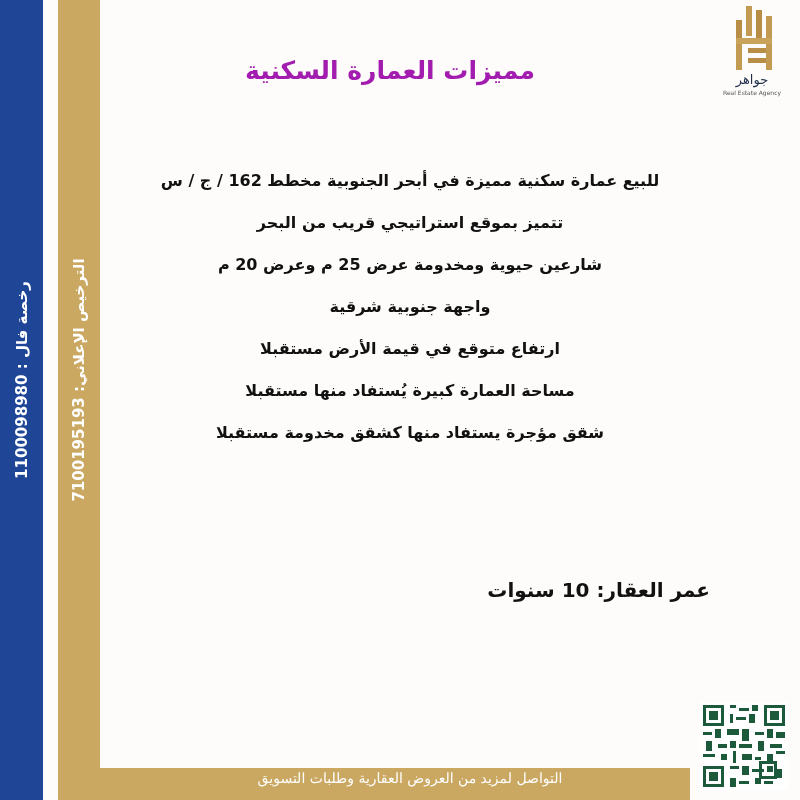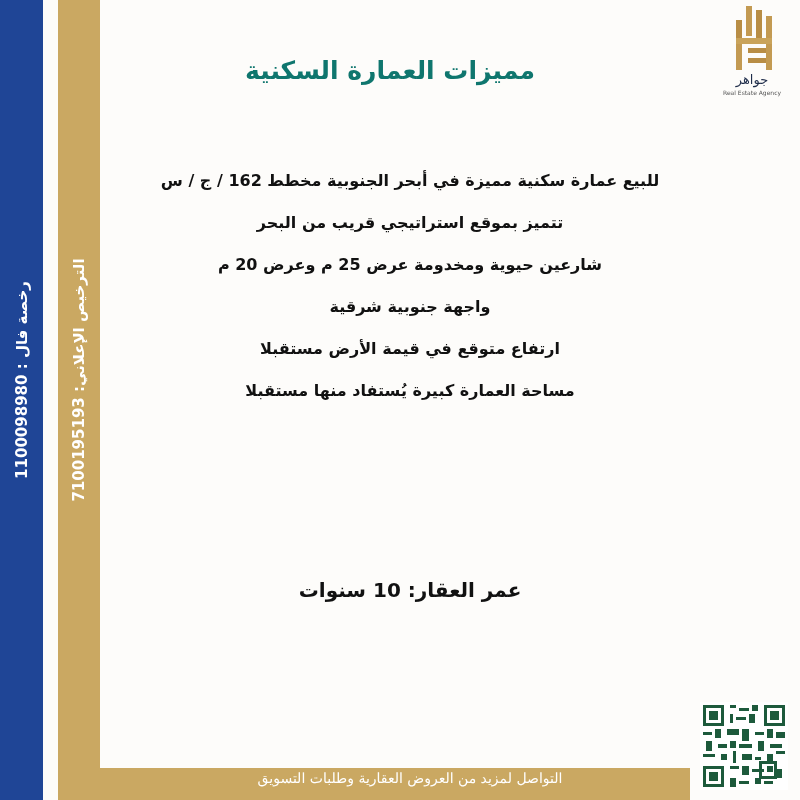--- a/index.html
+++ b/index.html
@@ -7,24 +7,24 @@
   .blue-stripe { position: absolute; left: 0; top: 0; width: 43px; height: 800px; background: #1f4596; }
   .gold-stripe { position: absolute; left: 58px; top: 0; width: 42px; height: 800px; background: #caa862; }
   .gold-band { position: absolute; left: 58px; top: 768px; width: 632px; height: 32px; background: #caa862; }
   .vtext { position: absolute; color: #fff; font-weight: bold; white-space: nowrap; transform-origin: center center; transform: translate(-50%, -50%) rotate(-90deg); }
   .vtext.license { left: 22px; top: 380px; font-size: 15px; }
   .vtext.adlicense { left: 79px; top: 380px; font-size: 15px; }
   .logo { position: absolute; left: 712px; top: 4px; width: 80px; height: 92px; }
   .logo .bars { position: absolute; left: 10px; top: 0; width: 60px; height: 70px; }
   .logo .name { position: absolute; left: 0; top: 68px; width: 80px; text-align: center; color: #1f2d4a; font-weight: normal; font-size: 13px; }
   .logo .sub { position: absolute; left: 0; top: 85px; width: 80px; text-align: center; color: #555; font-size: 6px; }
-  .title { position: absolute; left: 120px; top: 56px; width: 540px; text-align: center; color: #0f766e; font-weight: bold; font-size: 25px; direction: rtl; }
+  .title { position: absolute; left: 120px; top: 56px; width: 540px; text-align: center; color: #a21caf; font-weight: bold; font-size: 25px; direction: rtl; }
   .features { position: absolute; left: 110px; top: 160px; width: 600px; text-align: center; direction: rtl; color: #111; font-weight: bold; font-size: 16px; }
   .features .line { height: 42px; line-height: 42px; white-space: nowrap; }
-  .age { position: absolute; left: 110px; top: 578px; width: 600px; text-align: center; direction: rtl; color: #111; font-weight: bold; font-size: 20px; }
+  .age { position: absolute; left: 110px; top: 578px; width: 600px; direction: rtl; color: #111; font-weight: bold; font-size: 20px; }
   .footer-text { position: absolute; left: 130px; top: 770px; width: 560px; text-align: center; direction: rtl; color: #fff; font-family: "DejaVu Serif", serif; font-size: 14px; }
   .qr { position: absolute; left: 700px; top: 702px; width: 88px; height: 88px; background: #fff; }
   .qr svg { width: 88px; height: 88px; display: block; }
 </style>
 </head>
 <body>
 
 <div class="blue-stripe">
 </div>
 <div class="vtext license">رخصة فال : 1100098980</div>
@@ -50,20 +50,21 @@
 
 <div class="title">مميزات العمارة السكنية</div>
 
 <div class="features">
   <div class="line">للبيع عمارة سكنية مميزة في أبحر الجنوبية مخطط 162 / ج / س</div>
   <div class="line">تتميز بموقع استراتيجي قريب من البحر</div>
   <div class="line">شارعين حيوية ومخدومة عرض 25 م وعرض 20 م</div>
   <div class="line">واجهة جنوبية شرقية</div>
   <div class="line">ارتفاع متوقع في قيمة الأرض مستقبلا</div>
   <div class="line">مساحة العمارة كبيرة يُستفاد منها مستقبلا</div>
+  <div class="line">شقق مؤجرة يستفاد منها كشقق مخدومة مستقبلا</div>
 </div>
 
 <div class="age">عمر العقار:  10 سنوات</div>
 
 <div class="gold-band"></div>
 <div class="footer-text">التواصل لمزيد من العروض العقارية وطلبات التسويق</div>
 
 <div class="qr">
   <svg viewBox="0 0 29 29" shape-rendering="crispEdges">
     <rect width="29" height="29" fill="#fff"></rect>

